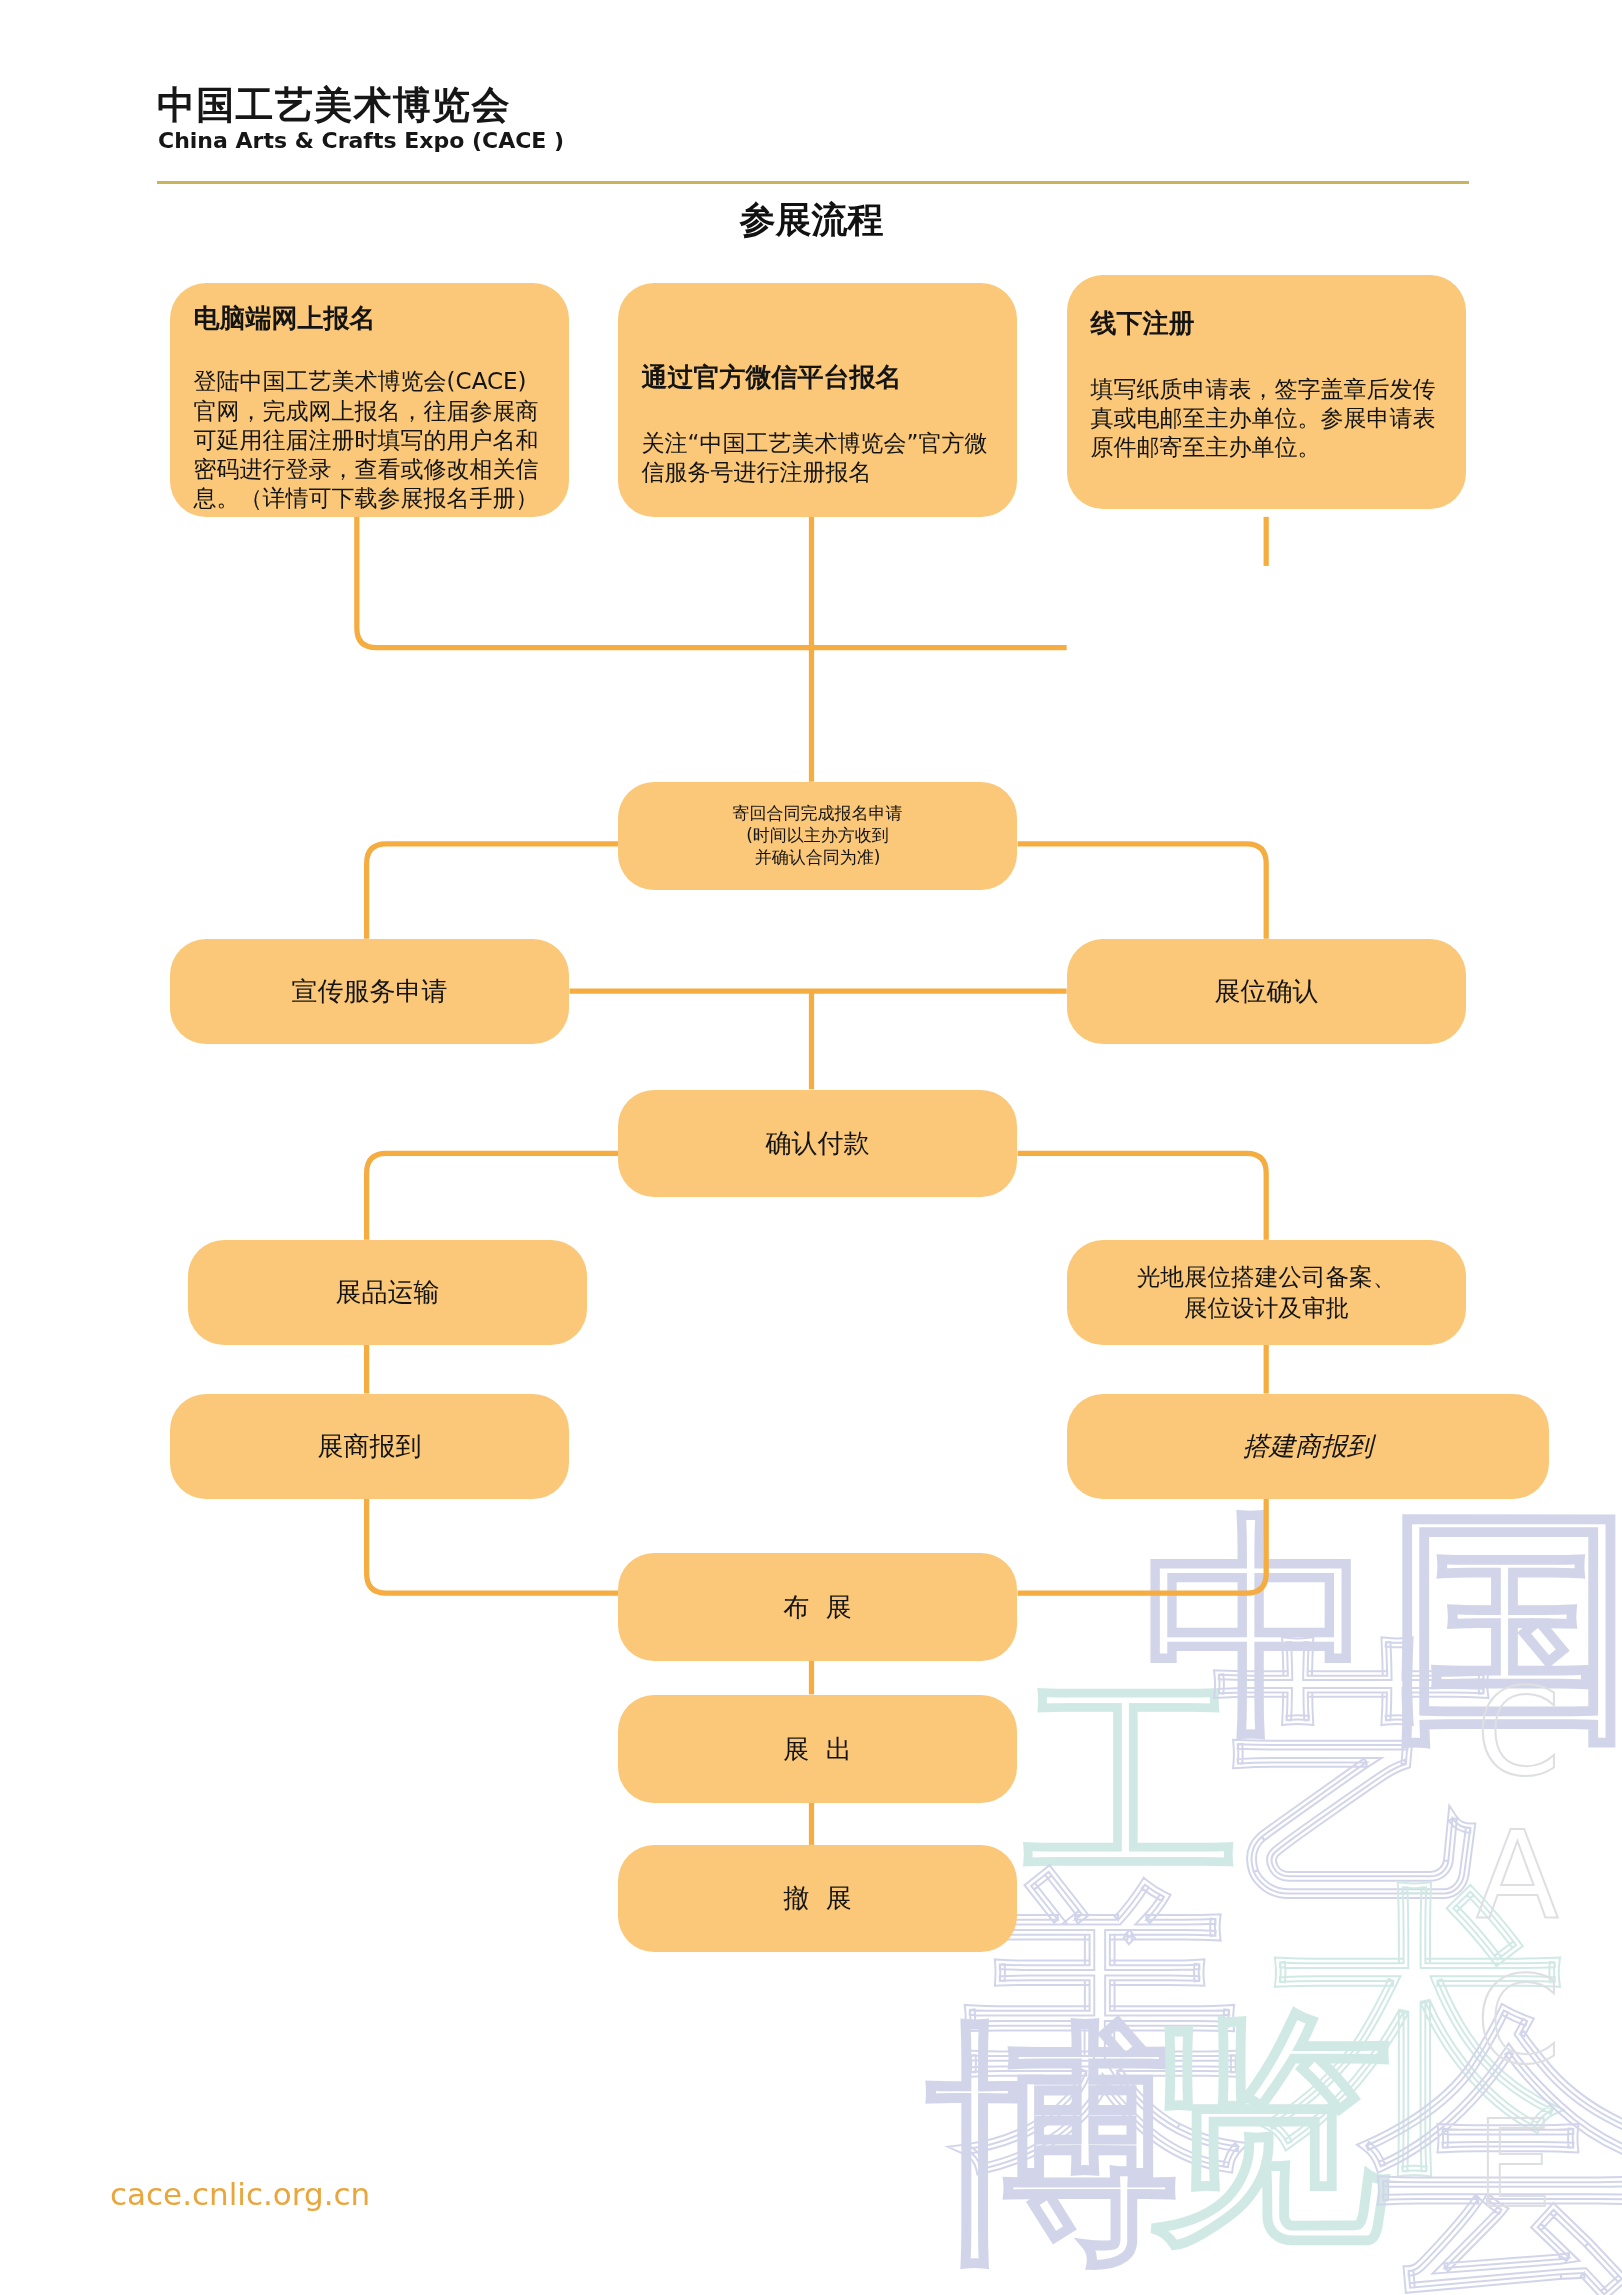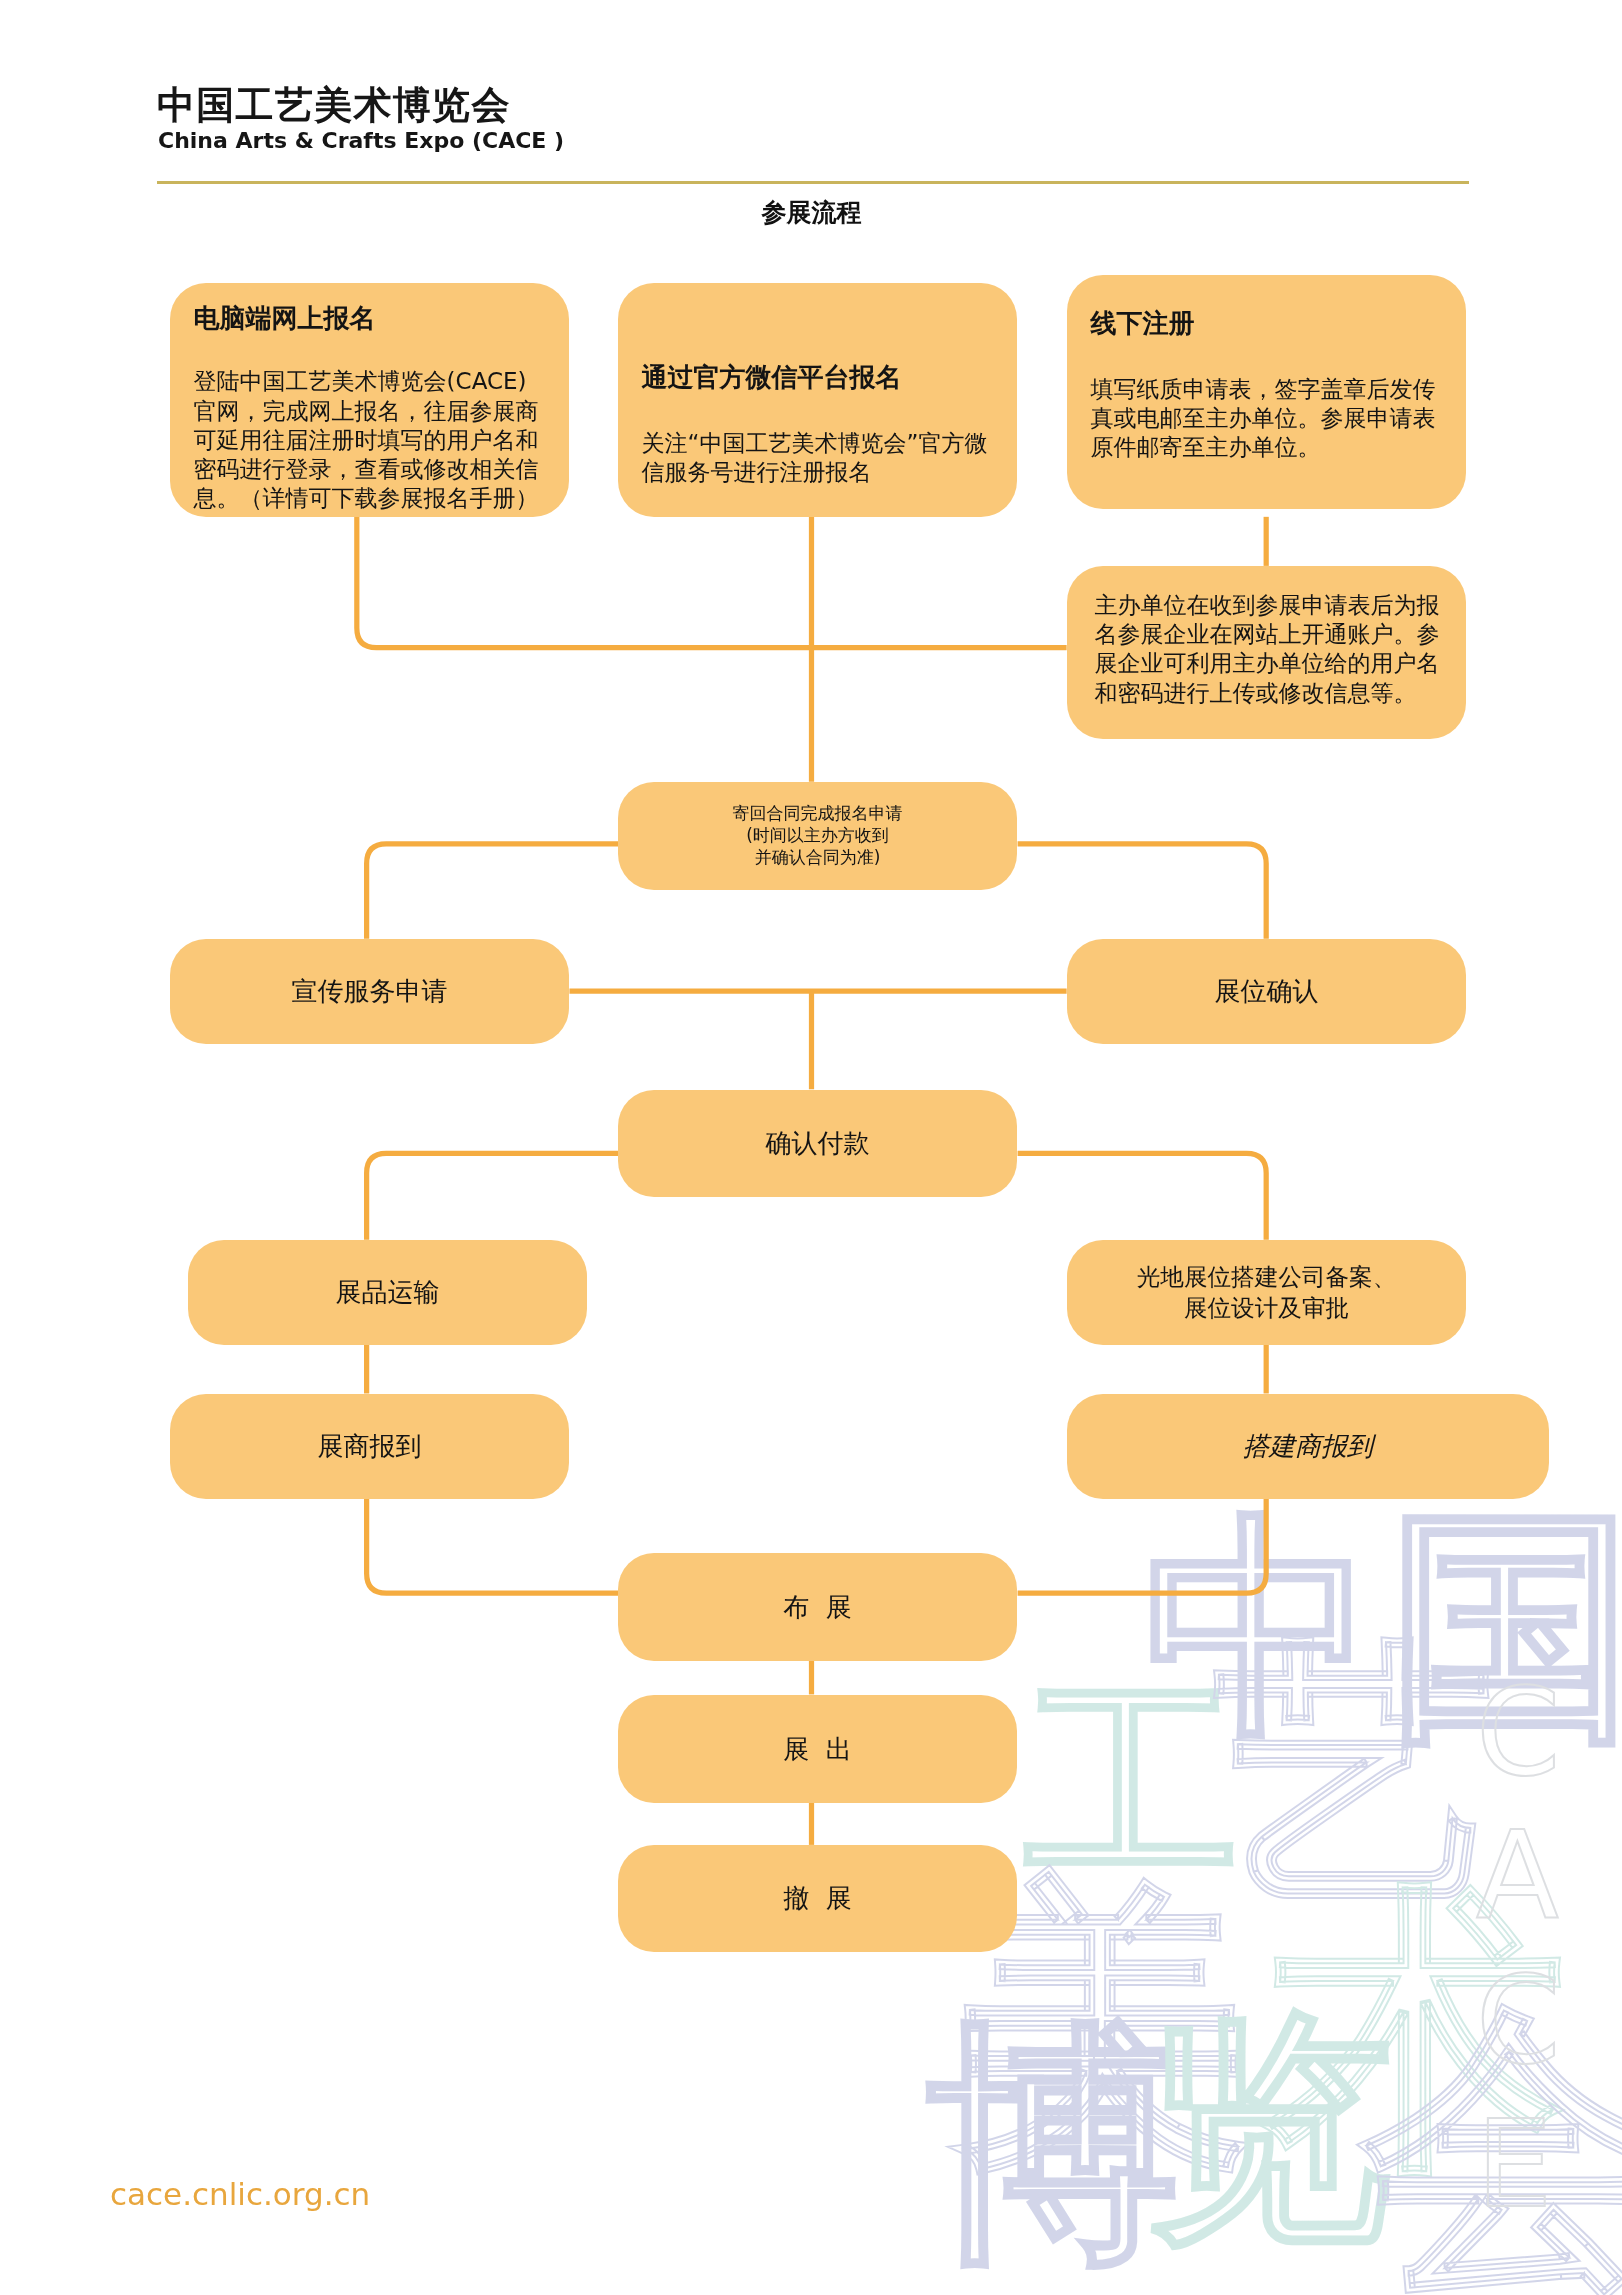--- a/index.html
+++ b/index.html
@@ -5,21 +5,21 @@
   html,body{margin:0;padding:0;background:#ffffff;}
   #page{
     position:relative;width:1623px;height:2295px;background:#ffffff;
     font-family:"DejaVu Sans","Liberation Sans",sans-serif;color:#1a1a1a;
     overflow:hidden;
   }
   
   .hdr-zh{position:absolute;left:157px;top:80px;font-size:38px;font-weight:bold;letter-spacing:1.3px;color:#161616;}
   .hdr-en{position:absolute;left:158px;top:128px;font-size:22px;font-weight:bold;color:#161616;}
   .hdr-rule{position:absolute;left:157px;top:181px;width:1312px;height:3.3px;background:#C9B45C;}
-  .page-title{position:absolute;left:0;top:196px;width:1623px;text-align:center;font-size:25px;font-weight:bold;color:#111;}
+  .page-title{position:absolute;left:0;top:196px;width:1623px;text-align:center;font-size:36px;font-weight:bold;color:#111;}
   
   .box{position:absolute;background:#FAC878;border-radius:36px;box-sizing:border-box;}
   .box-title{font-weight:bold;text-align:left;font-size:26px;color:#141414;}
   .box-body{font-size:23px;line-height:1.27;color:#141414;text-align:left;}
   .center-label{display:flex;align-items:center;justify-content:center;text-align:center;
     font-size:26px;color:#141414;}
   .pre{white-space:pre-line;}
   .prewrap{white-space:pre;}
   
   .b1{left:170px;top:283px;width:399px;height:234px;padding:18.3px 23.6px 0 23.6px;}
@@ -101,23 +101,20 @@
   </div>
   <div class="box b2">
     <div class="box-title">通过官方微信平台报名</div>
     <div class="box-body">关注“中国工艺美术博览会”官方微信服务号进行注册报名</div>
   </div>
   <div class="box b3">
     <div class="box-title">线下注册</div>
     <div class="box-body">填写纸质申请表，签字盖章后发传真或电邮至主办单位。参展申请表原件邮寄至主办单位。</div>
   </div>
 
-  <div class="box b-account">
-    <div class="box-body">主办单位在收到参展申请表后为报名参展企业在网站上开通账户。参展企业可利用主办单位给的用户名和密码进行上传或修改信息等。</div>
-  </div>
 
   <div class="box b-contract center-label pre">寄回合同完成报名申请
 (时间以主办方收到
 并确认合同为准)</div>
 
   <div class="box b-pub center-label">宣传服务申请</div>
   <div class="box b-booth center-label">展位确认</div>
   <div class="box b-pay center-label">确认付款</div>
   <div class="box b-trans center-label">展品运输</div>
   <div class="box b-raw center-label pre">光地展位搭建公司备案、

